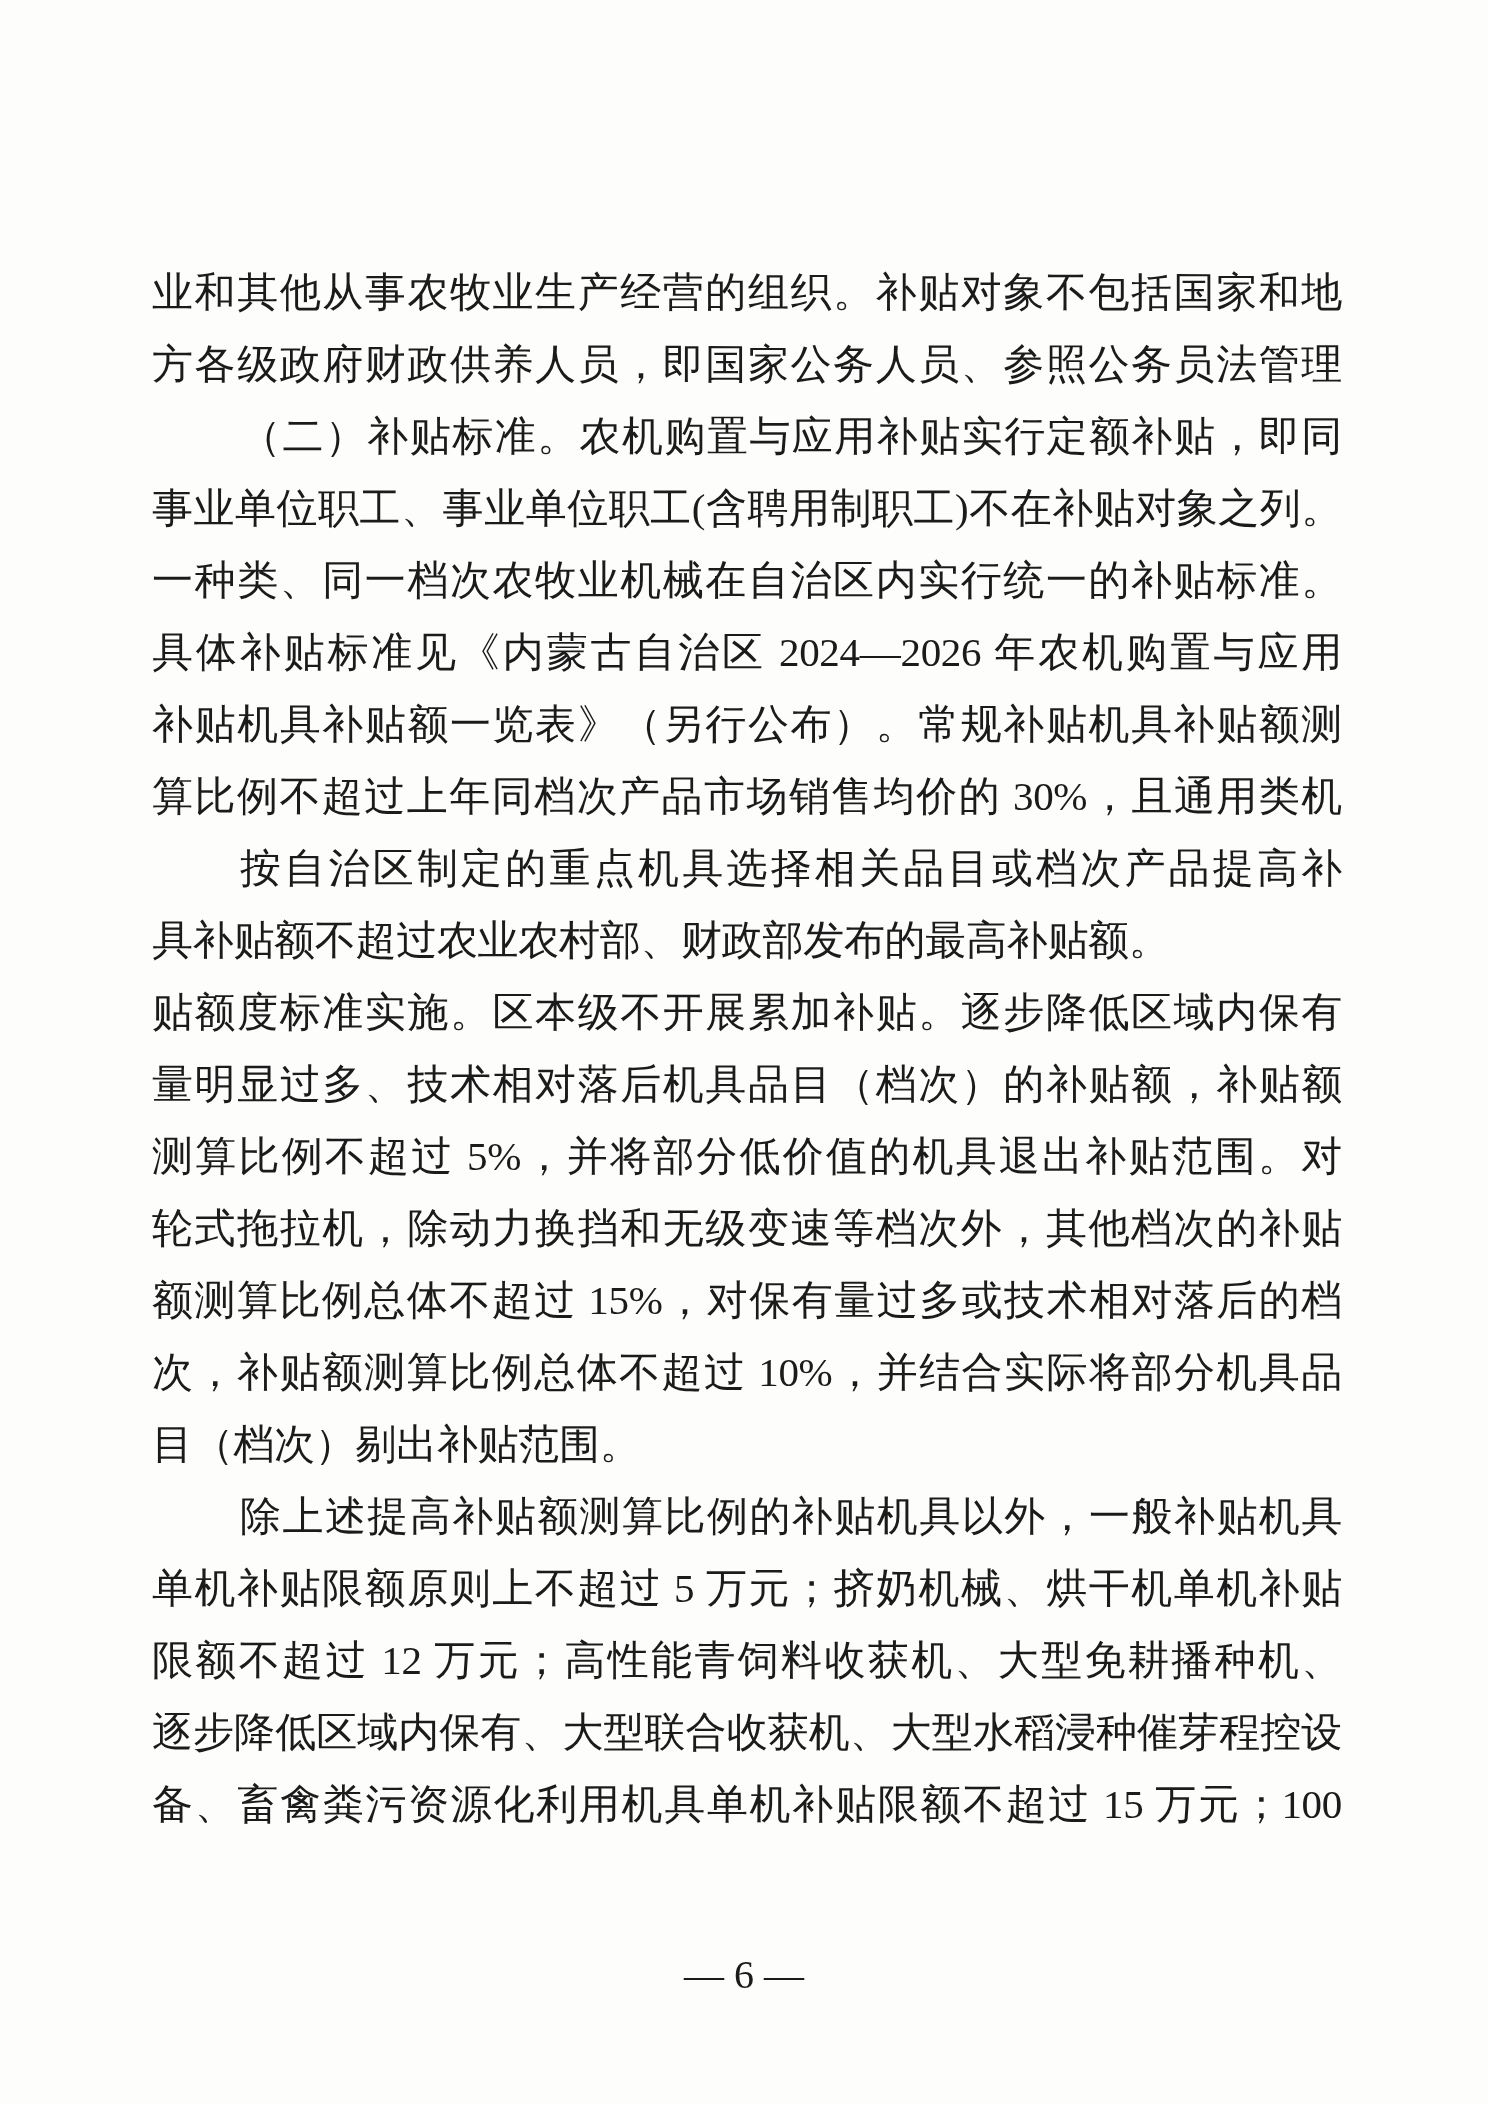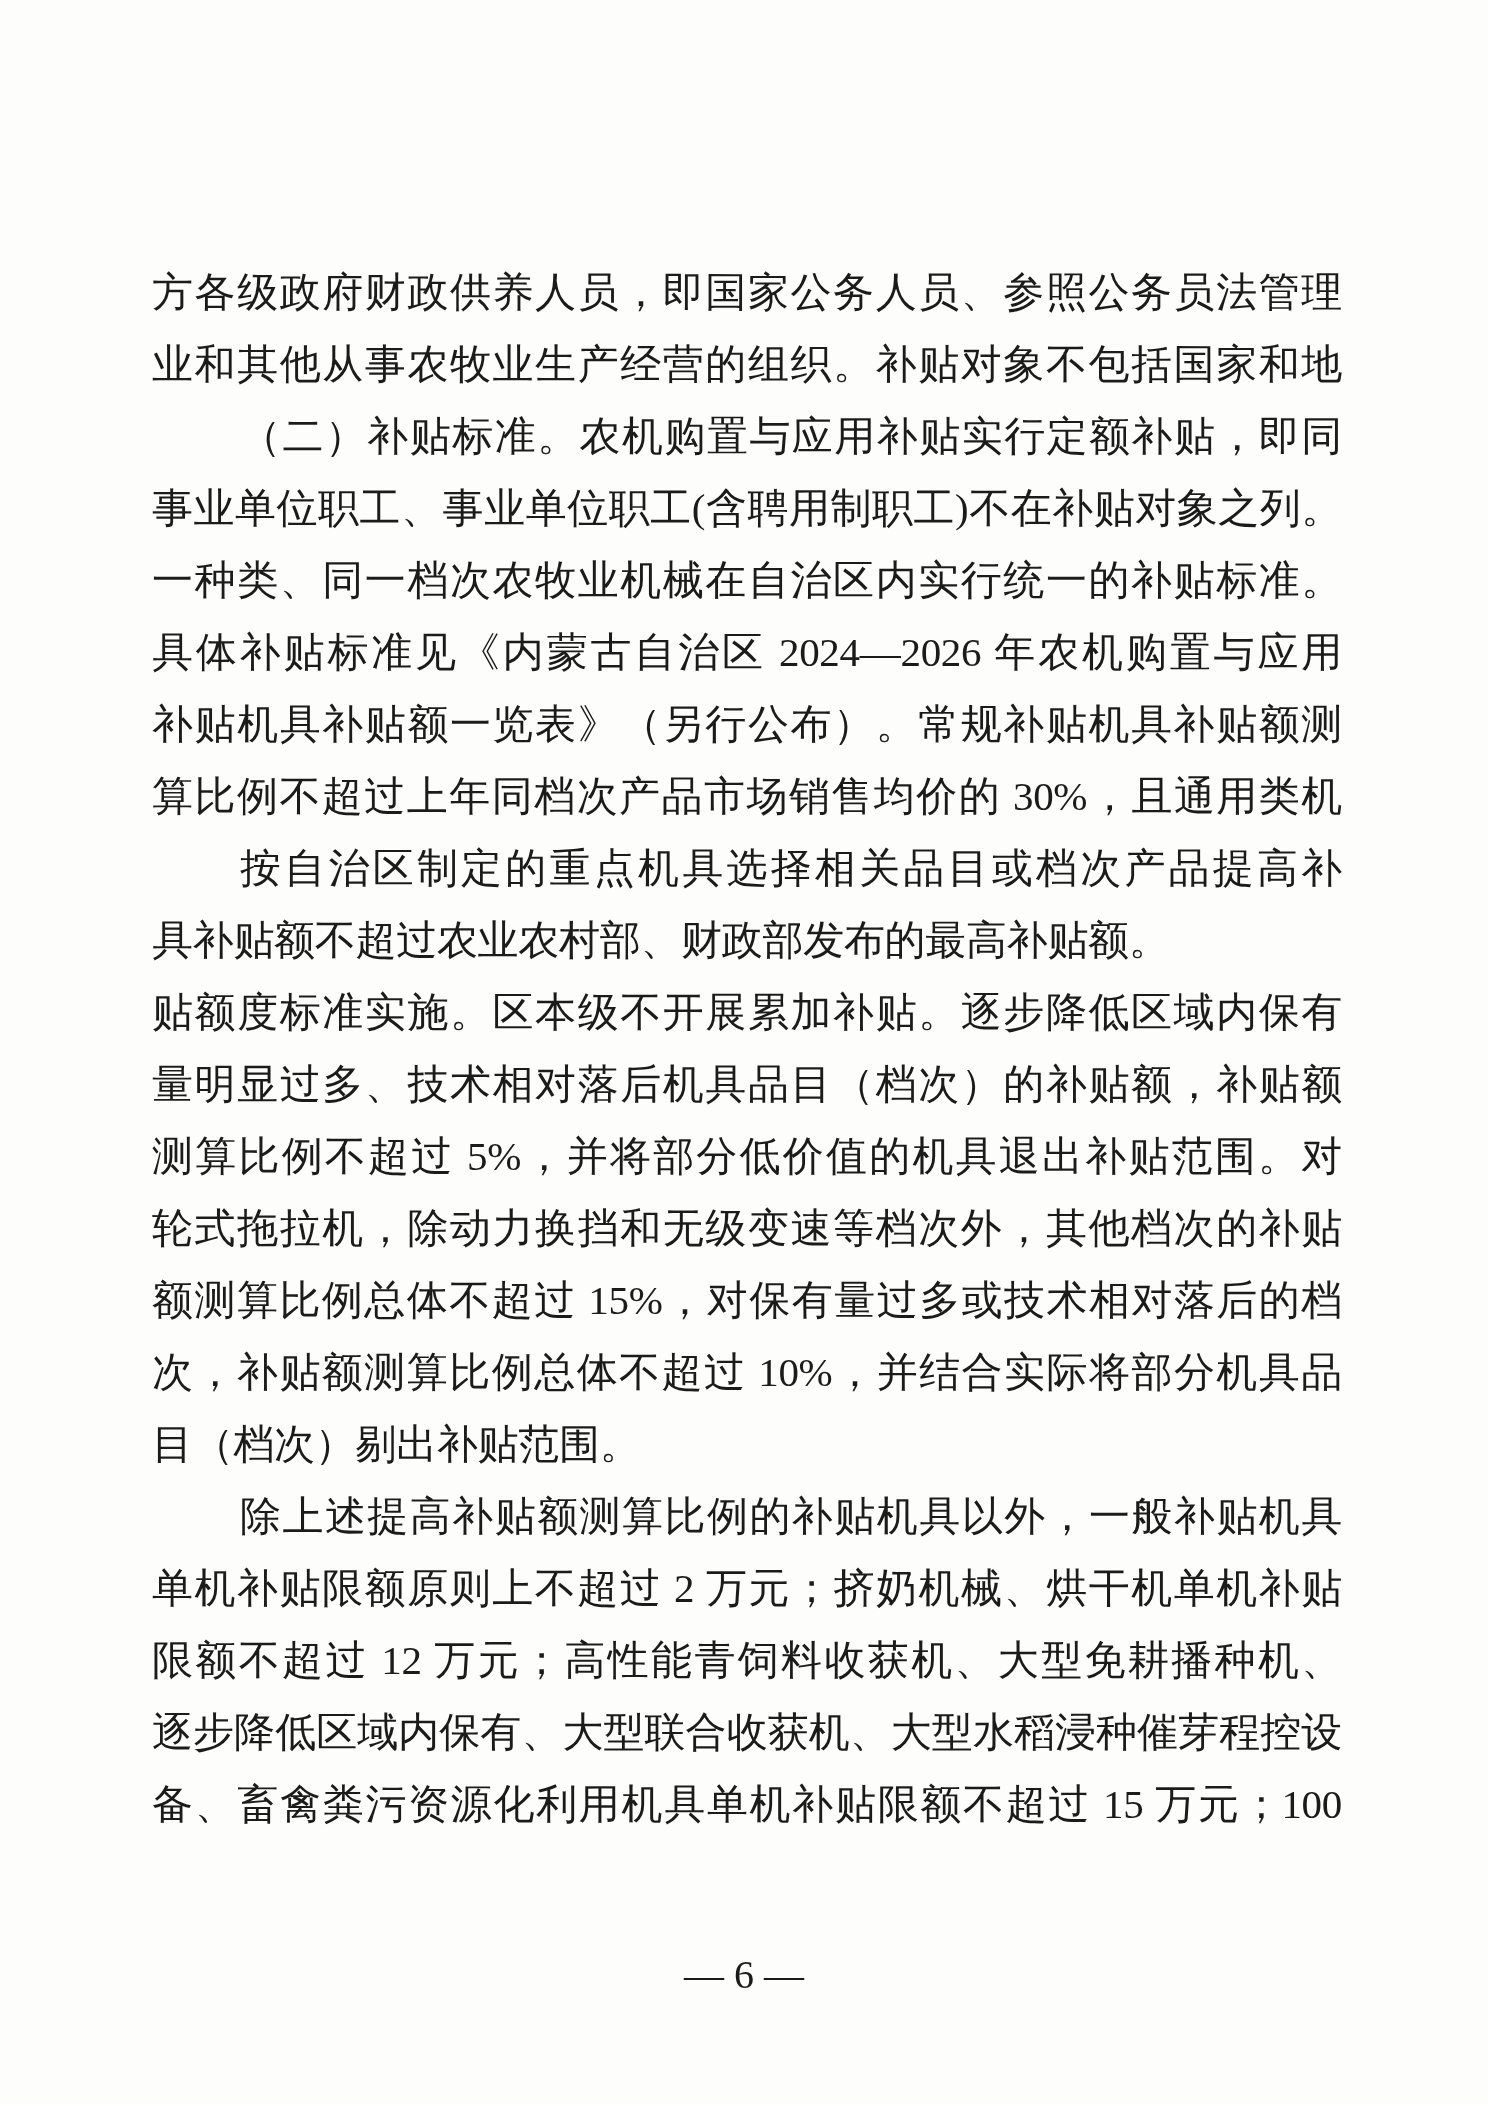--- a/index.html
+++ b/index.html
@@ -47,39 +47,39 @@
     font-size: 40px;
     line-height: 70px;
     color: #1b1b1b;
   }
 </style>
 </head>
 <body>
 
 <div class="page">
   <div class="text-block" id="text-block">
+      <div class="line fill">业和其他从事农牧业生产经营的组织。补贴对象不包括国家和地</div>
       <div class="line fill">方各级政府财政供养人员，即国家公务人员、参照公务员法管理</div>
-      <div class="line fill">业和其他从事农牧业生产经营的组织。补贴对象不包括国家和地</div>
       <div class="line fill indent">（二）补贴标准。农机购置与应用补贴实行定额补贴，即同</div>
       <div class="line fill">事业单位职工、事业单位职工(含聘用制职工)不在补贴对象之列。</div>
       <div class="line fill">一种类、同一档次农牧业机械在自治区内实行统一的补贴标准。</div>
       <div class="line fill">具体补贴标准见《内蒙古自治区 2024—2026 年农机购置与应用</div>
       <div class="line fill">补贴机具补贴额一览表》（另行公布）。常规补贴机具补贴额测</div>
       <div class="line fill">算比例不超过上年同档次产品市场销售均价的 30%，且通用类机</div>
       <div class="line fill indent">按自治区制定的重点机具选择相关品目或档次产品提高补</div>
       <div class="line">具补贴额不超过农业农村部、财政部发布的最高补贴额。</div>
       <div class="line fill">贴额度标准实施。区本级不开展累加补贴。逐步降低区域内保有</div>
       <div class="line fill">量明显过多、技术相对落后机具品目（档次）的补贴额，补贴额</div>
       <div class="line fill">测算比例不超过 5%，并将部分低价值的机具退出补贴范围。对</div>
       <div class="line fill">轮式拖拉机，除动力换挡和无级变速等档次外，其他档次的补贴</div>
       <div class="line fill">额测算比例总体不超过 15%，对保有量过多或技术相对落后的档</div>
       <div class="line fill">次，补贴额测算比例总体不超过 10%，并结合实际将部分机具品</div>
       <div class="line">目（档次）剔出补贴范围。</div>
       <div class="line fill indent">除上述提高补贴额测算比例的补贴机具以外，一般补贴机具</div>
-      <div class="line fill">单机补贴限额原则上不超过 2 万元；挤奶机械、烘干机单机补贴</div>
+      <div class="line fill">单机补贴限额原则上不超过 5 万元；挤奶机械、烘干机单机补贴</div>
       <div class="line fill">限额不超过 12 万元；高性能青饲料收获机、大型免耕播种机、</div>
       <div class="line fill">逐步降低区域内保有、大型联合收获机、大型水稻浸种催芽程控设</div>
       <div class="line fill">备、畜禽粪污资源化利用机具单机补贴限额不超过 15 万元；100</div>
     </div>
   <div class="footer">
     <span>— 6 —</span>
   </div>
 </div>
 
 </body></html>

